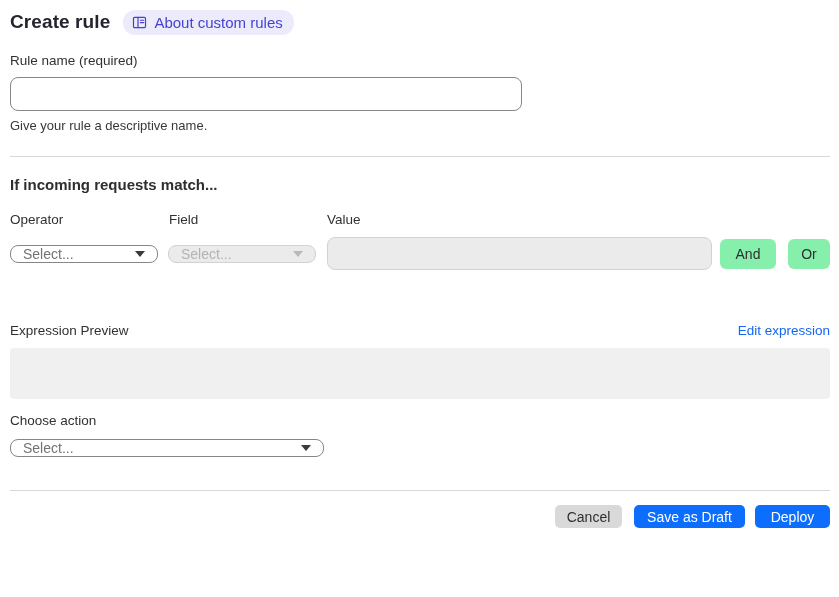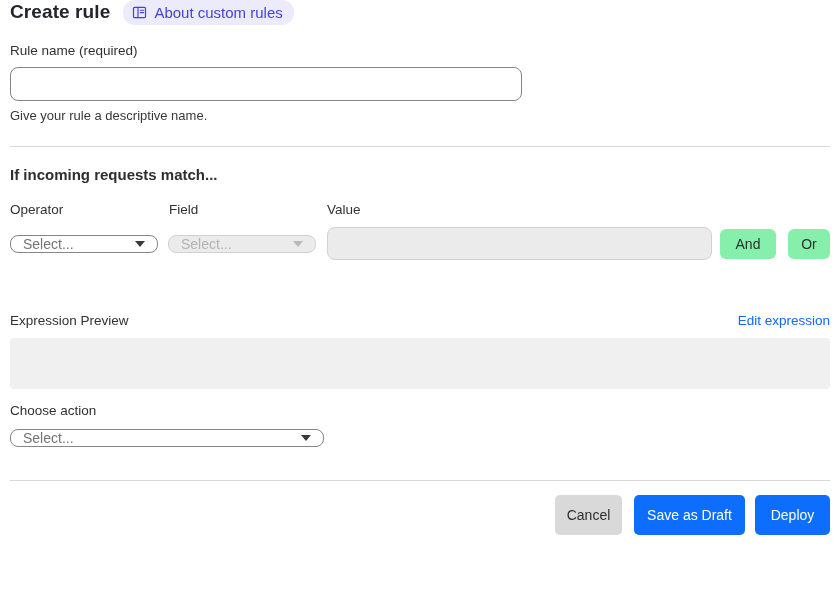--- a/index.html
+++ b/index.html
@@ -3,21 +3,21 @@
 <meta charset="utf-8">
 <style>
   * { box-sizing: border-box; margin: 0; padding: 0; }
   html, body { width: 839px; height: 597px; background: #ffffff; }
   body {
     font-family: "Liberation Sans", "DejaVu Sans", sans-serif;
     color: #333333;
     position: relative;
     overflow: hidden;
   }
-  .container { padding: 0 9px 0 10px; }
+  .container { padding: 10px 9px 0 10px; }
 
   
   .header-row { display: flex; align-items: center; gap: 13px; height: 24px; }
   .page-title { font-size: 19px; font-weight: 700; color: #23242e; letter-spacing: 0.1px; }
   .about-badge {
     display: inline-flex; align-items: center; gap: 7px;
     background: #ecebfc; color: #4642d1;
     font-size: 15px; line-height: 1;
     padding: 5px 11px 5px 9px; border-radius: 12px;
     cursor: pointer; border: none;
@@ -88,21 +88,21 @@
 
   
   .action-heading { margin-top: 22px; }
   .choose-label { margin-top: 14px; }
   .sel-action { width: 314px; margin-top: 11px; }
 
   
   .footer-divider { margin-top: 33px; }
   .footer-row { display: flex; justify-content: flex-end; align-items: center; margin-top: 14px; }
   .btn {
-    font-family: inherit; font-size: 14px; height: 40px;
+    font-family: inherit; font-size: 14px; height: 23px;
     border-radius: 5px; border: none; cursor: pointer;
   }
   .cancel-btn { background: #d9d9d9; color: #2f2f2f; width: 67px; margin-right: 12px; }
   .blue-btn { background: #0d6efd; color: #ffffff; }
   .save-btn { width: 111px; margin-right: 10px; }
   .deploy-btn { width: 75px; }
 
   .mt-title-gap { margin-top: 19px; }
   .mt-input-gap { margin-top: 9px; }
   .mt-div1 { margin-top: 23px; }

